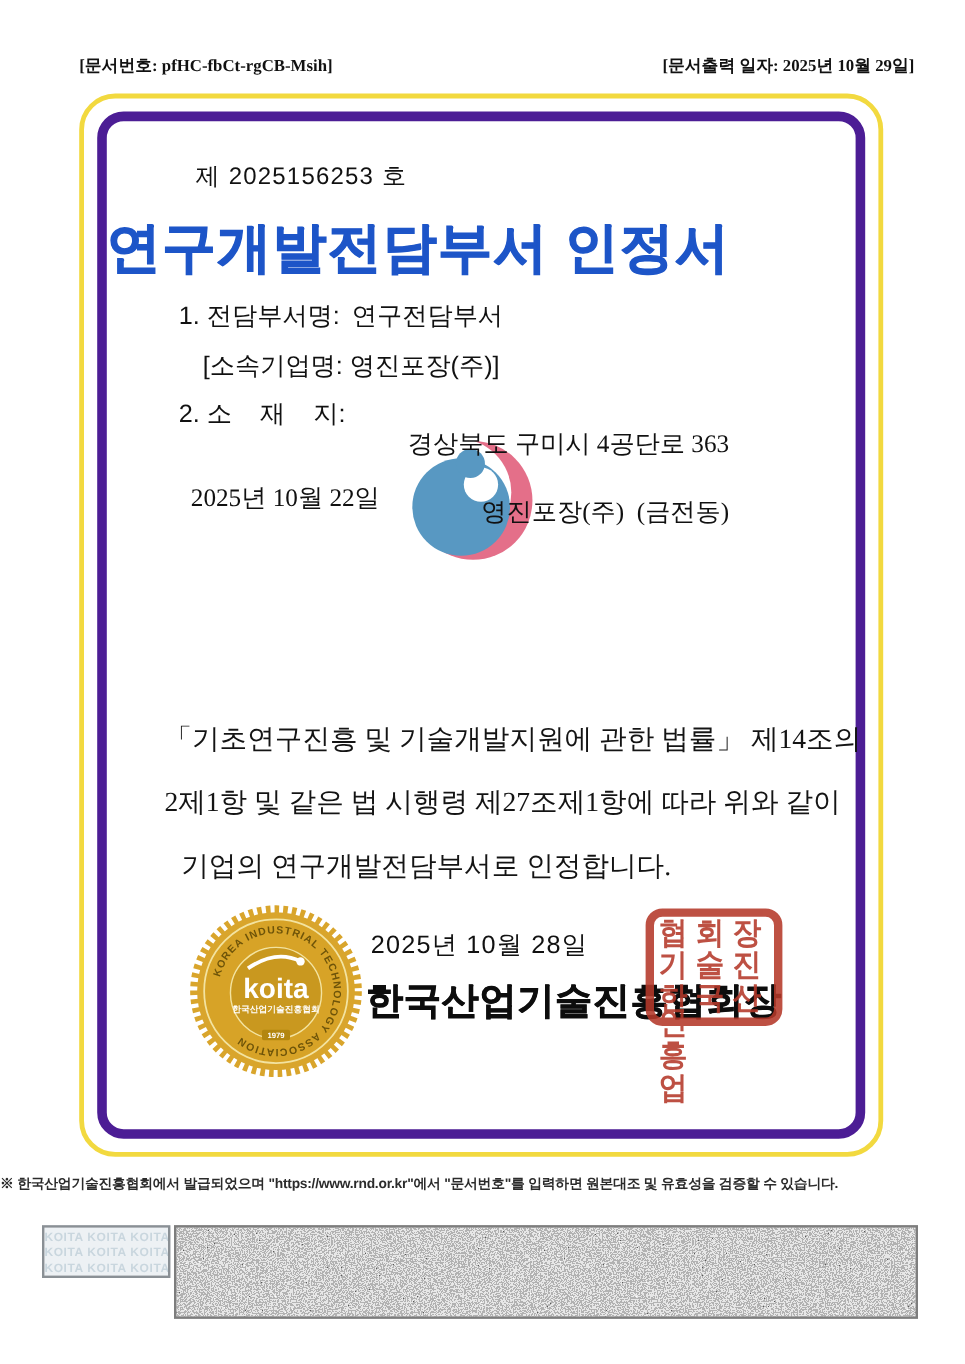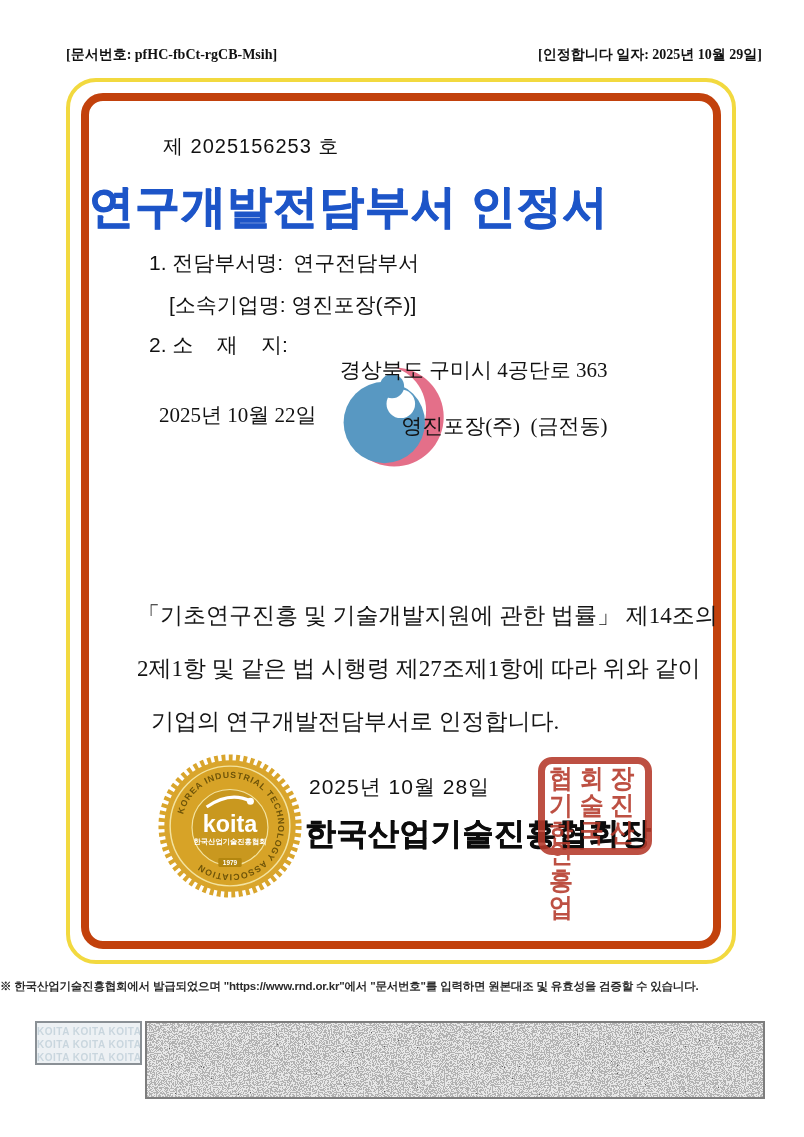--- a/index.html
+++ b/index.html
@@ -26,21 +26,21 @@
   .doc-meta.right { right:42px; }
 
   
   .frame-outer {
     left:66px; top:78px; width:670px; height:886px;
     border:4px solid #f2d93f;
     border-radius:30px;
   }
   .frame-inner {
     position:absolute; left:11px; top:11px; right:11px; bottom:11px;
-    border:8px solid #c2410c;
+    border:8px solid #4c1d95;
     border-radius:22px;
   }
 
   .serial {
     left:74px; top:32px;
     font-size:20px;
     letter-spacing:1px;
     color:#111;
   }
 
@@ -161,21 +161,21 @@
     left:145px; top:1021px; width:620px; height:78px;
     border:2px solid #7d7d7d;
     overflow:hidden;
     background:#bbb;
   }
 </style>
 </head>
 <body>
 
 <div class="abs doc-meta left">[문서번호: pfHC-fbCt-rgCB-Msih]</div>
-<div class="abs doc-meta right">[인정합니다 일자: 2025년 10월 29일]</div>
+<div class="abs doc-meta right">[문서출력 일자: 2025년 10월 29일]</div>
 
 <div class="abs frame-outer">
   <div class="frame-inner">
 
     <div class="abs serial">제 2025156253 호</div>
 
     <div class="abs cert-title">연구개발전담부서 인정서</div>
 
     <svg class="abs gov-logo" width="110" height="112" viewBox="0 0 100 100">
       <circle cx="52" cy="50" r="45" fill="#e2637f"></circle>

